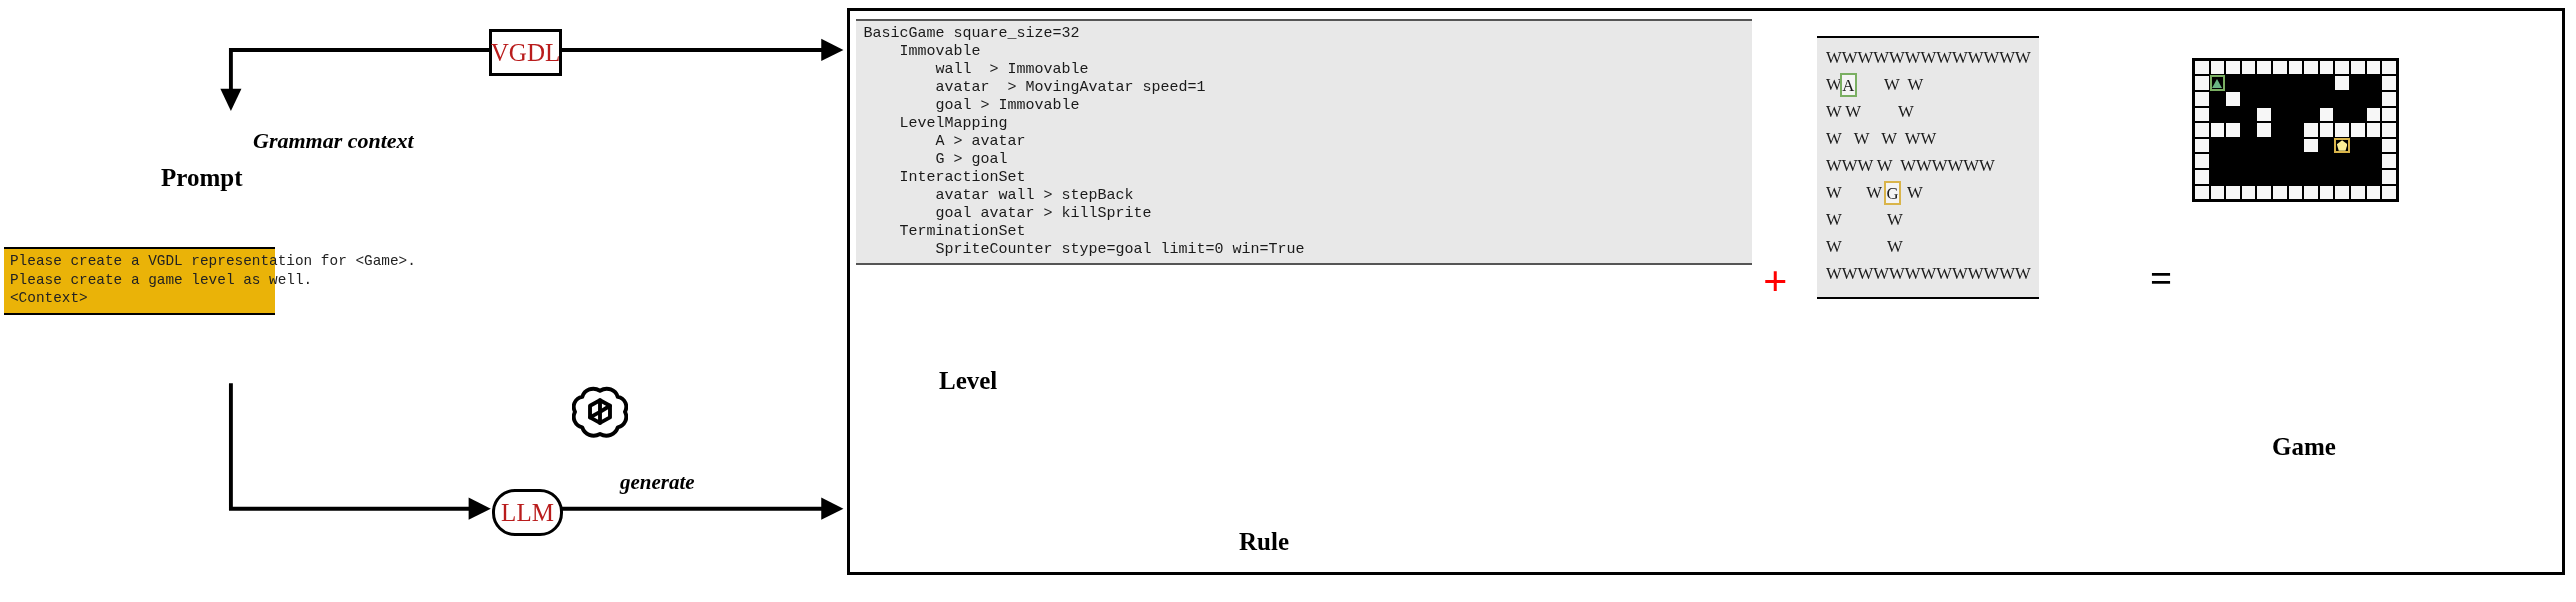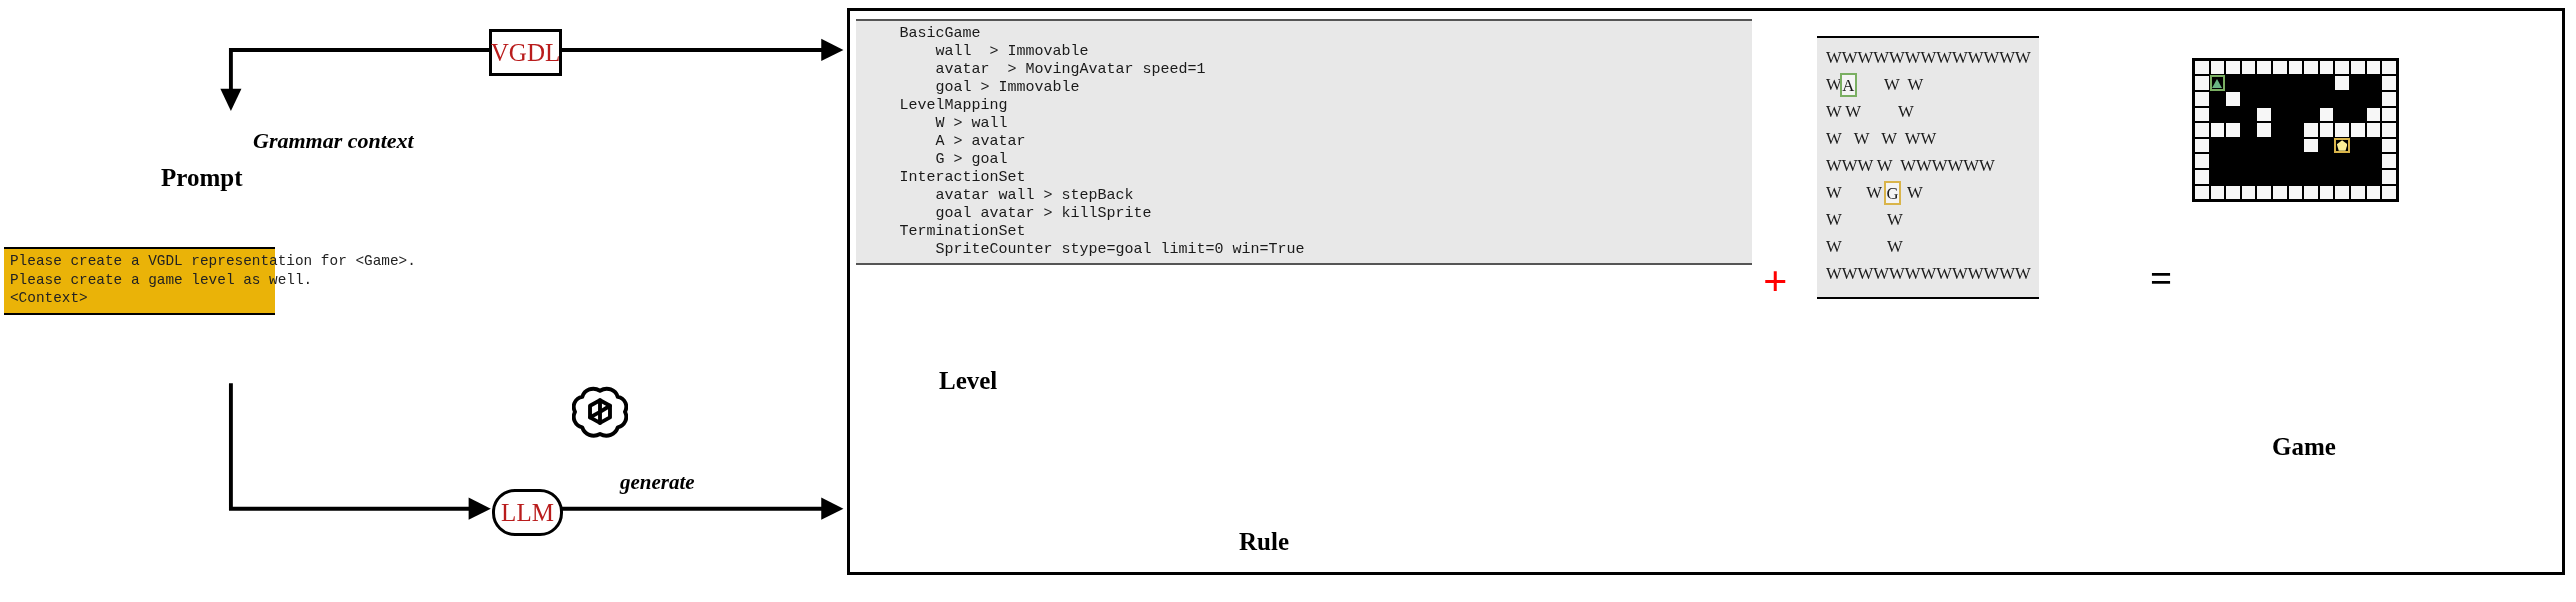--- a/index.html
+++ b/index.html
@@ -123,26 +123,26 @@
       <path d="M50 31 L50 52 L32 62"></path>
       <path d="M68 41 L50 52 L50 72"></path>
     </g>
   </svg>
 </div>
 
 <div id="outer-panel">
 
   <div id="rule-wrap">
     <div id="rule-code">
-      <div class="cline">    BasicGame</div>
+      <div class="cline">BasicGame square_size=32</div>
+      <div class="cline">    Immovable</div>
       <div class="cline">        wall  &gt; Immovable</div>
       <div class="cline">        avatar  &gt; MovingAvatar speed=1</div>
       <div class="cline">        goal &gt; Immovable</div>
       <div class="cline">    LevelMapping</div>
-      <div class="cline">        W &gt; wall</div>
       <div class="cline">        A &gt; avatar</div>
       <div class="cline">        G &gt; goal</div>
       <div class="cline">    InteractionSet</div>
       <div class="cline">        avatar wall &gt; stepBack</div>
       <div class="cline">        goal avatar &gt; killSprite</div>
       <div class="cline">    TerminationSet</div>
       <div class="cline">        SpriteCounter stype=goal limit=0 win=True</div>
     </div>
   </div>
   <div id="rule-label" class="bold-label">Rule</div>

